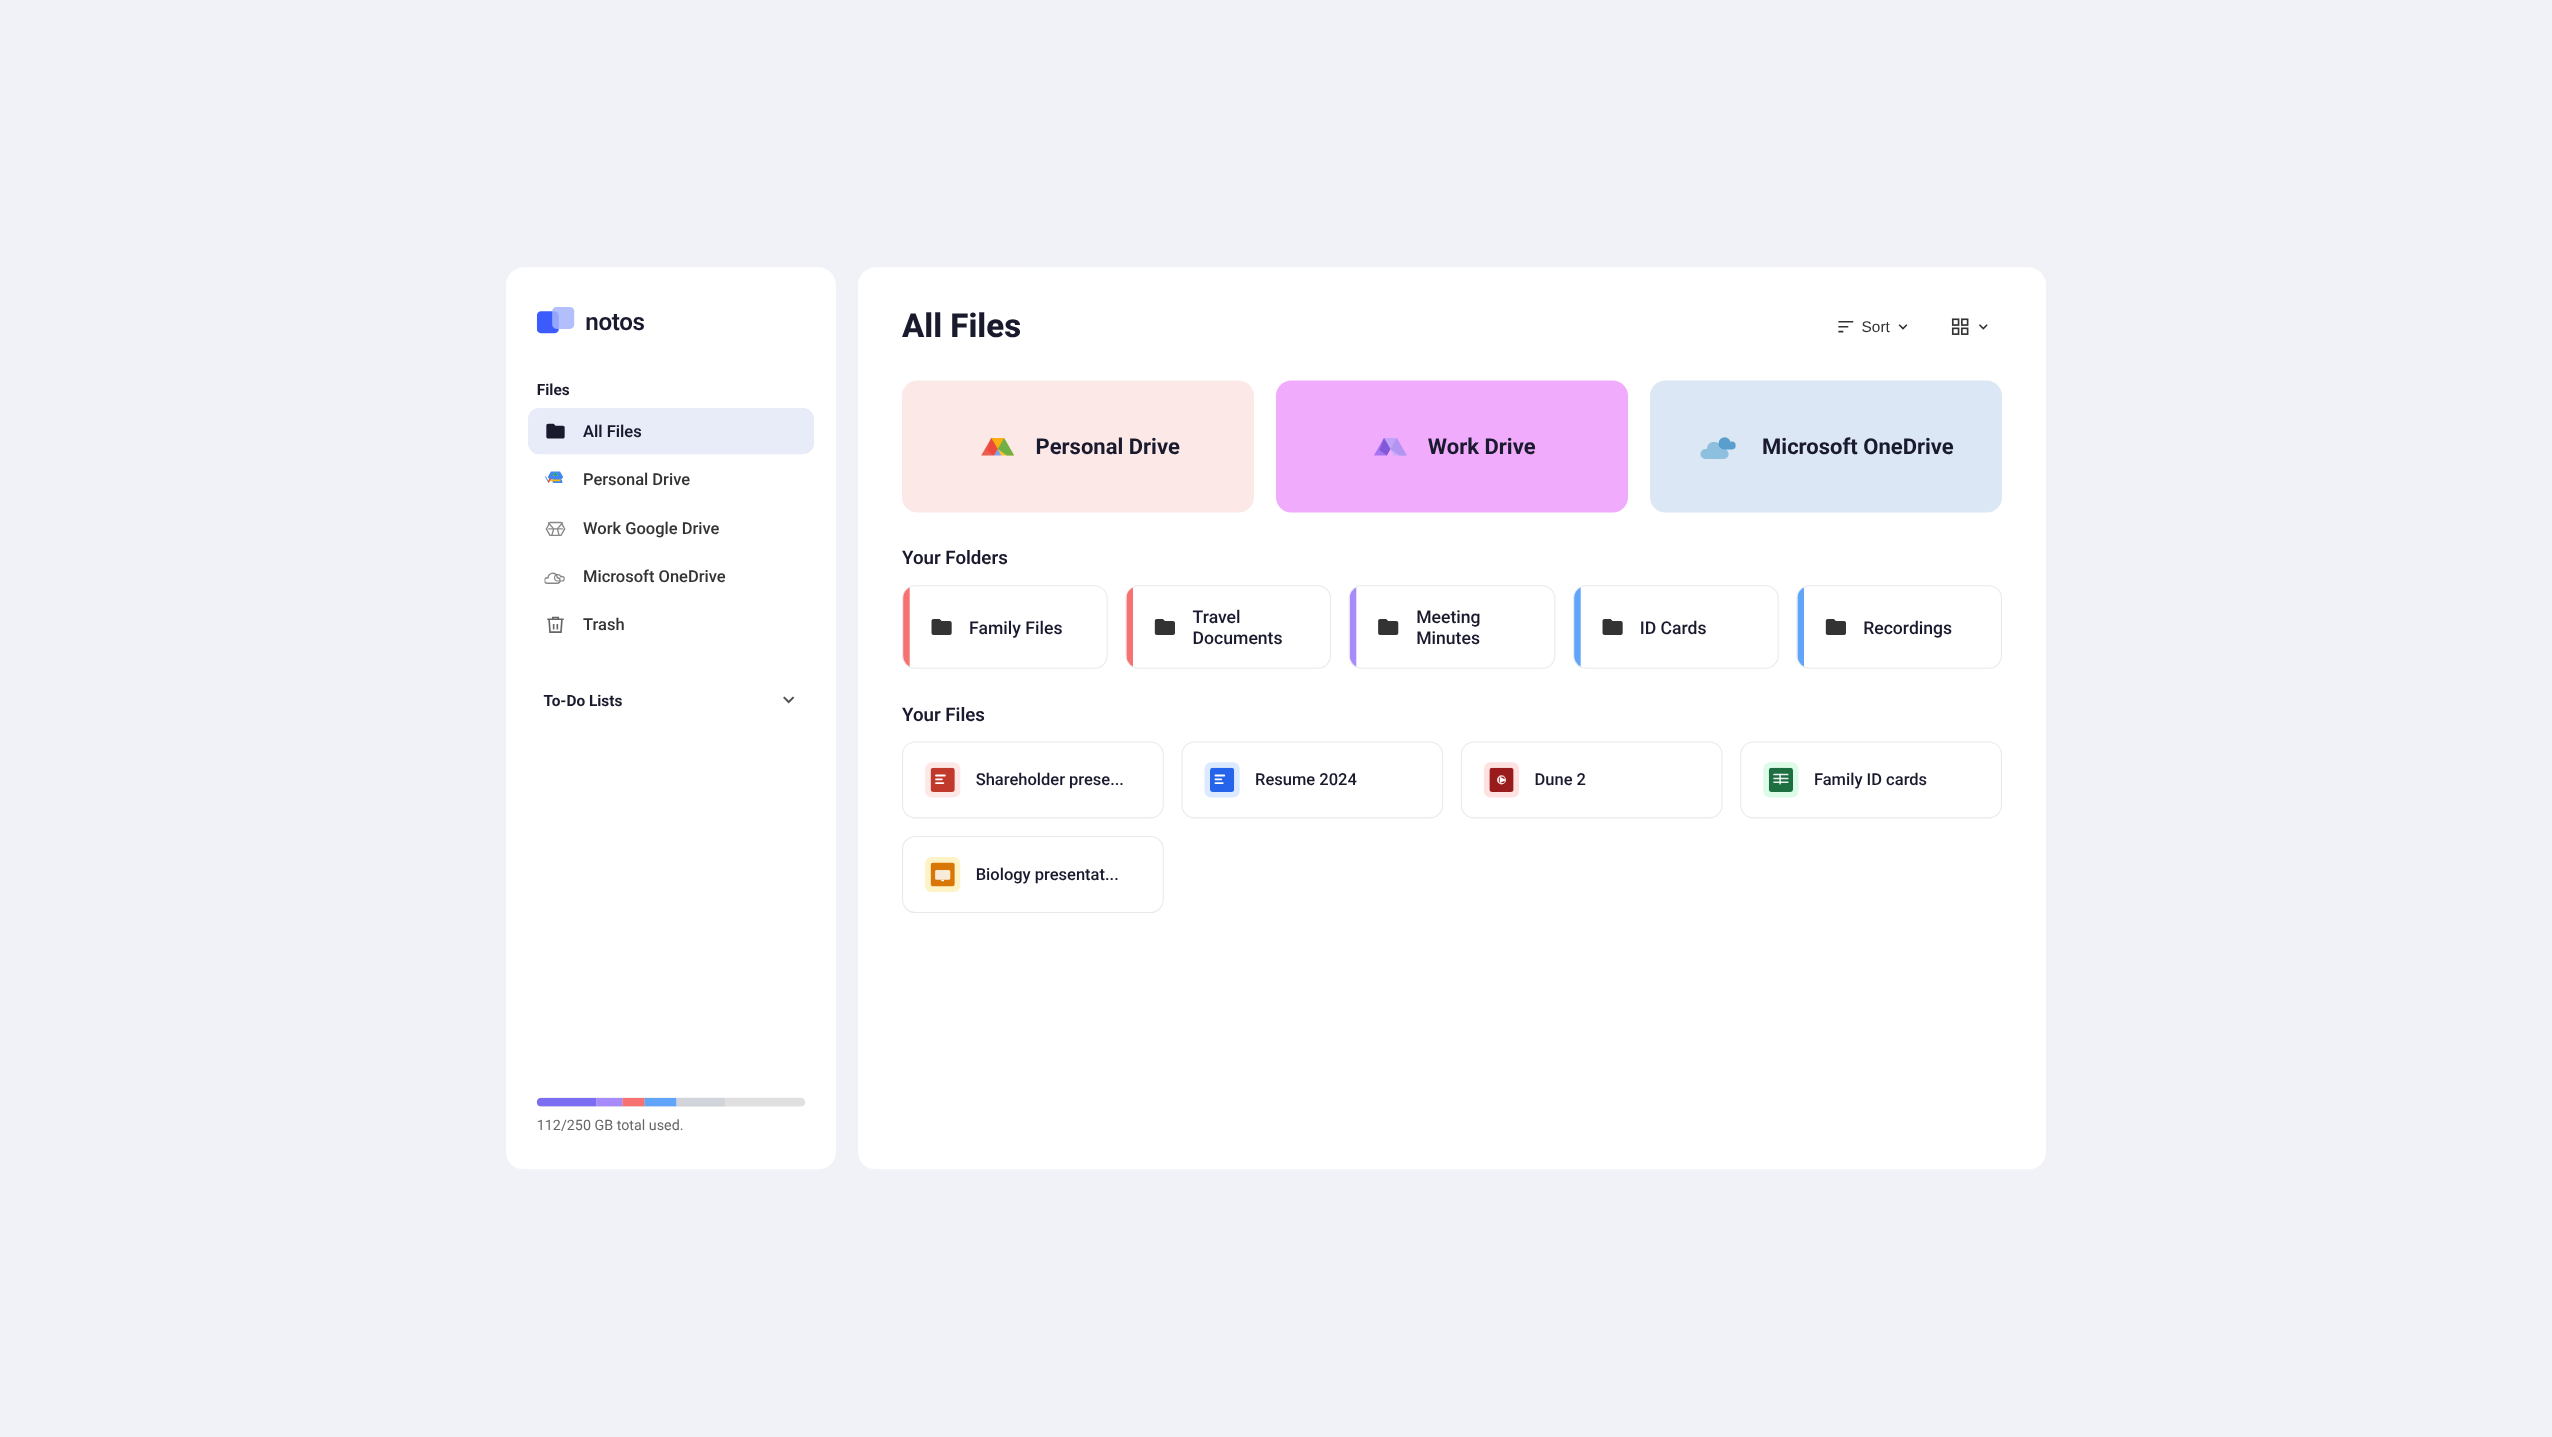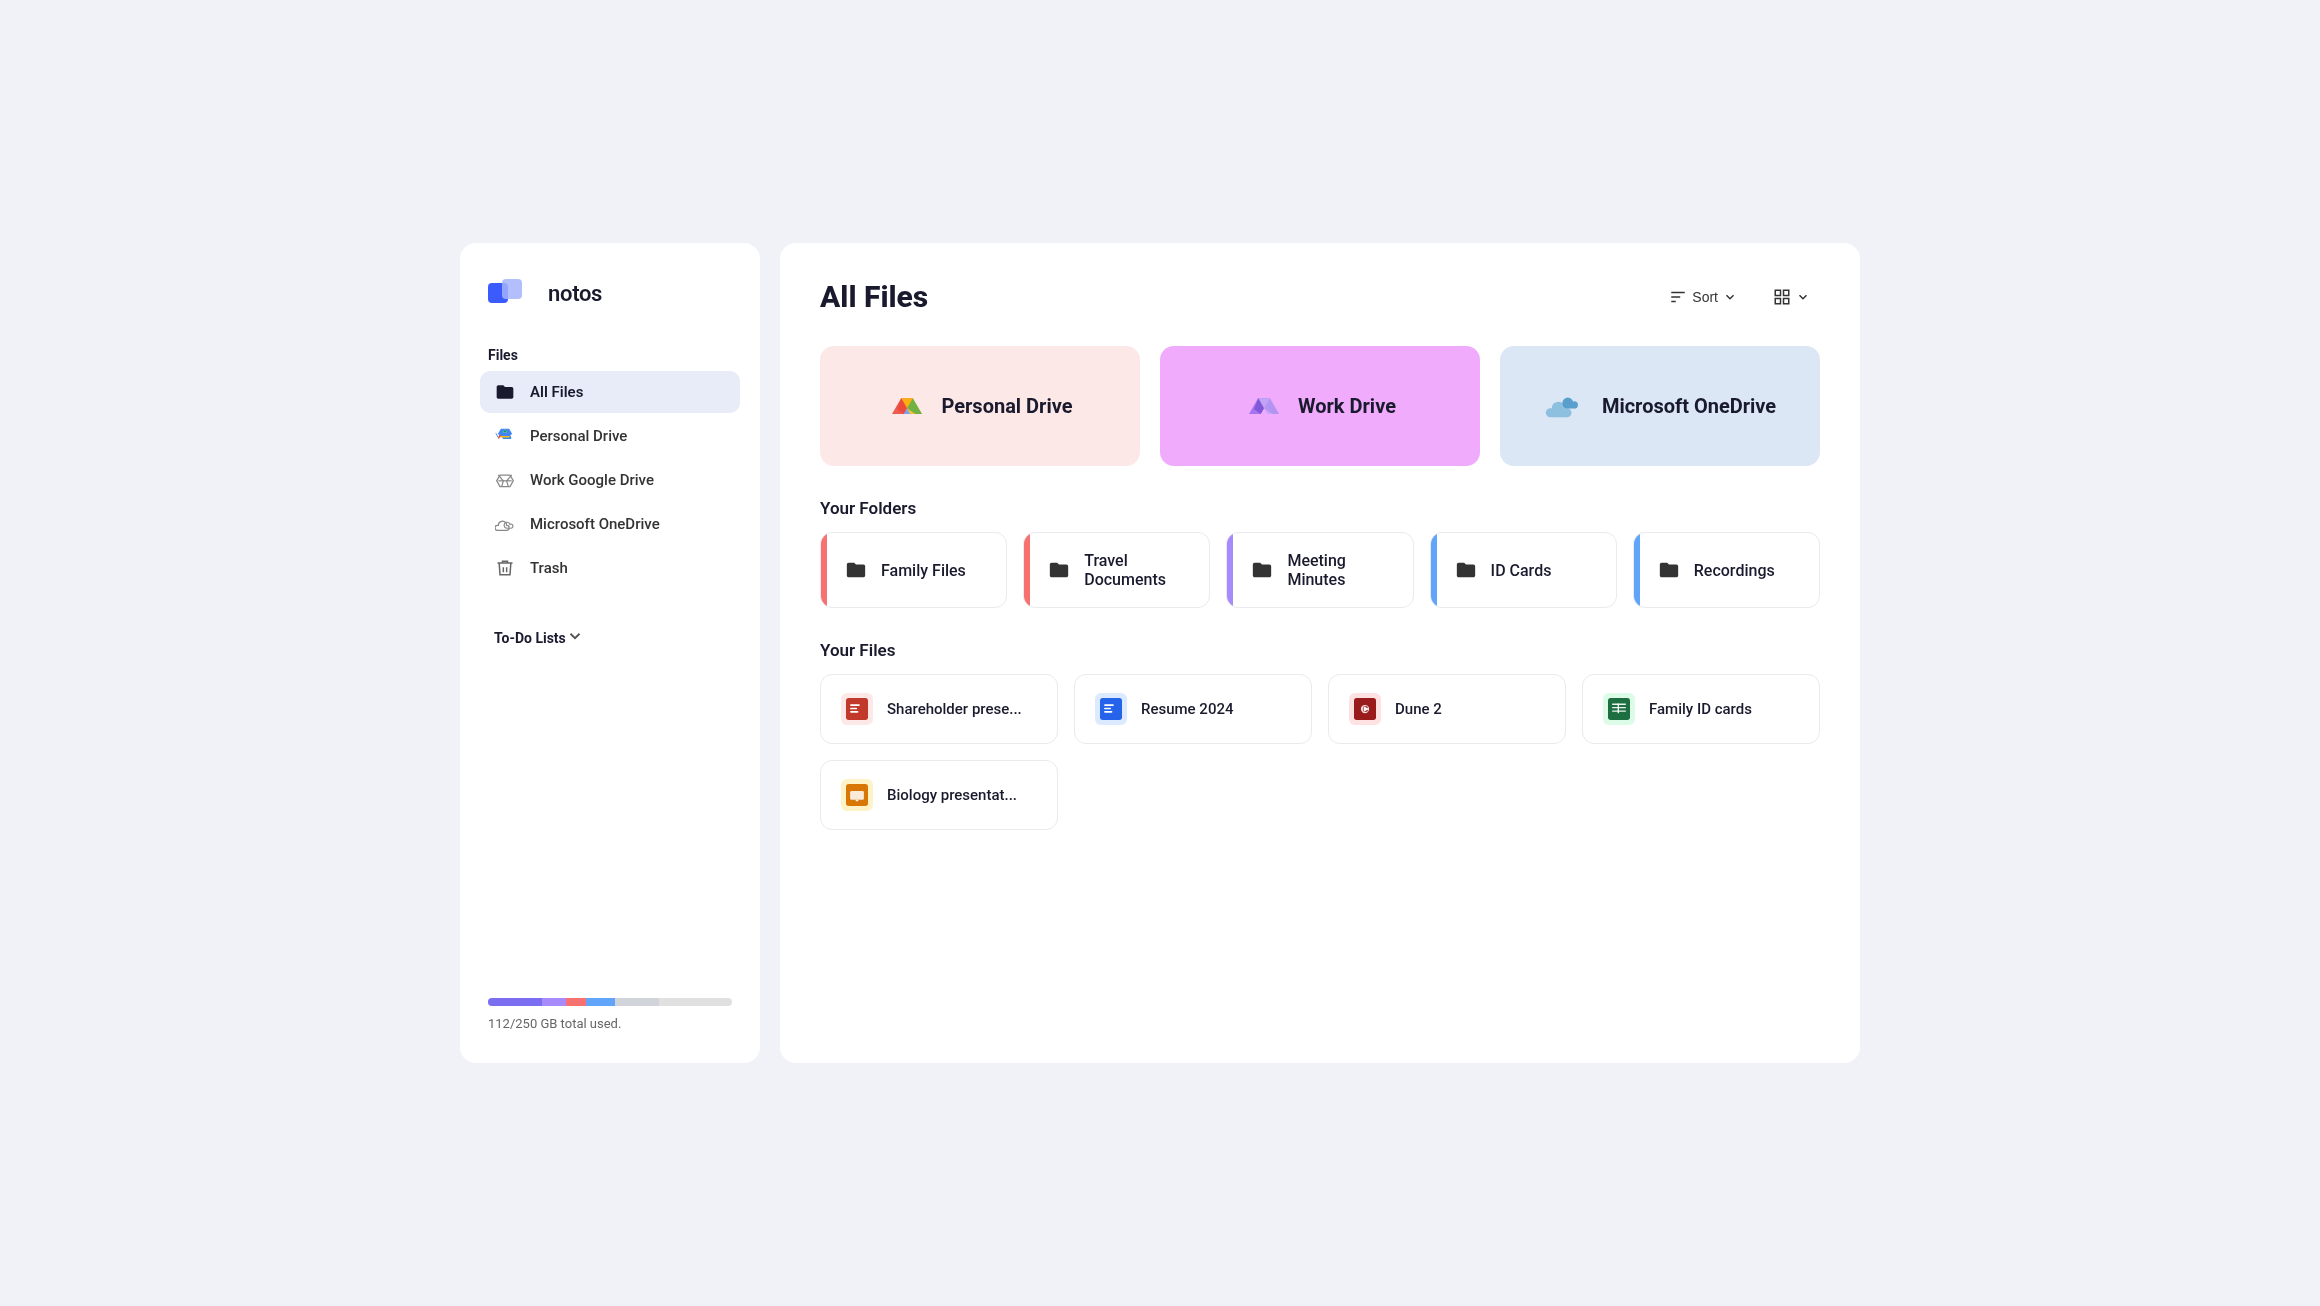--- a/index.html
+++ b/index.html
@@ -25,21 +25,21 @@
       border-radius: 16px;
       width: 300px;
       min-width: 300px;
       padding: 32px 20px;
       display: flex;
       flex-direction: column;
     }
     .logo {
       display: flex;
       align-items: center;
-      gap: 24px;
+      gap: 8px;
       margin-bottom: 36px;
       padding-left: 8px;
     }
     .logo-icon {
       display: flex;
       align-items: center;
     }
     .logo-icon svg {
       width: 36px;
       height: 36px;
@@ -85,21 +85,21 @@
       color: #555;
       flex-shrink: 0;
     }
     .sidebar-item.active .sidebar-item-icon { color: #1a1a2e; }
     .sidebar-divider {
       flex: 1;
     }
     .sidebar-todo {
       display: flex;
       align-items: center;
-      justify-content: flex-start;
+      justify-content: space-between;
       padding: 10px 14px;
       cursor: pointer;
       font-size: 14px;
       font-weight: 700;
       color: #1a1a2e;
       margin-bottom: 24px;
     }
     .chevron-icon {
       color: #555;
     }

